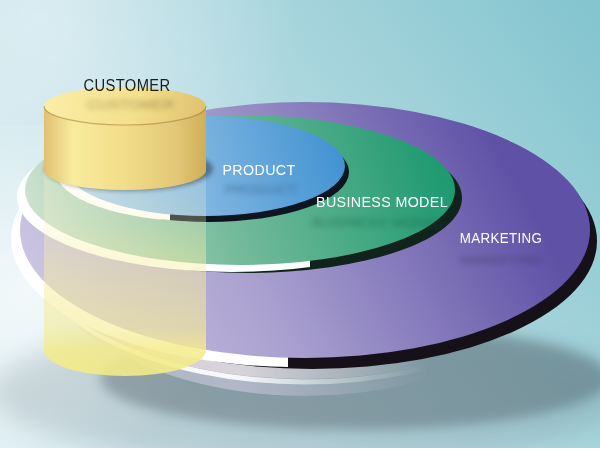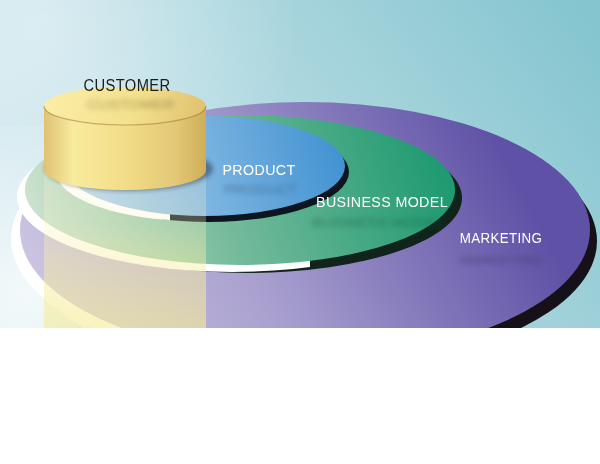--- a/index.html
+++ b/index.html
@@ -1,17 +1,17 @@
 <!DOCTYPE html>
 <html><head>
 <meta charset="utf-8">
 <style>
   html,body{margin:0;padding:0;background:#fff;}
   .stage{
-    position:relative;width:600px;height:328px;overflow:hidden;
+    position:relative;width:600px;height:448px;overflow:hidden;
     font-family:"Liberation Sans",sans-serif;
   }
   .stage svg{position:absolute;left:0;top:0;display:block;}
   .lbl{
     position:absolute;white-space:nowrap;letter-spacing:.4px;font-weight:500;
     transform:translate(-50%,-50%) scaleX(.92);
   }
   .lbl-customer{left:127px;top:86px;font-size:16px;color:#1c1c1c;}
   .lbl-product{left:259px;top:170px;font-size:15.5px;color:#ffffff;}
   .lbl-business{left:382px;top:202px;font-size:15.5px;color:#ffffff;}

